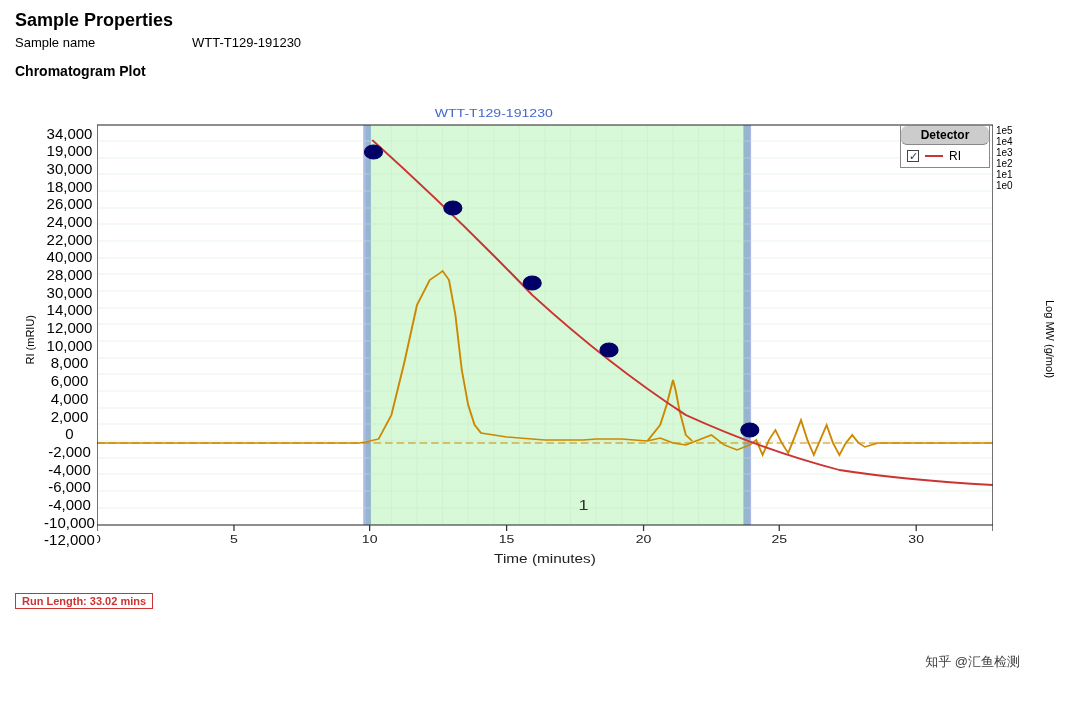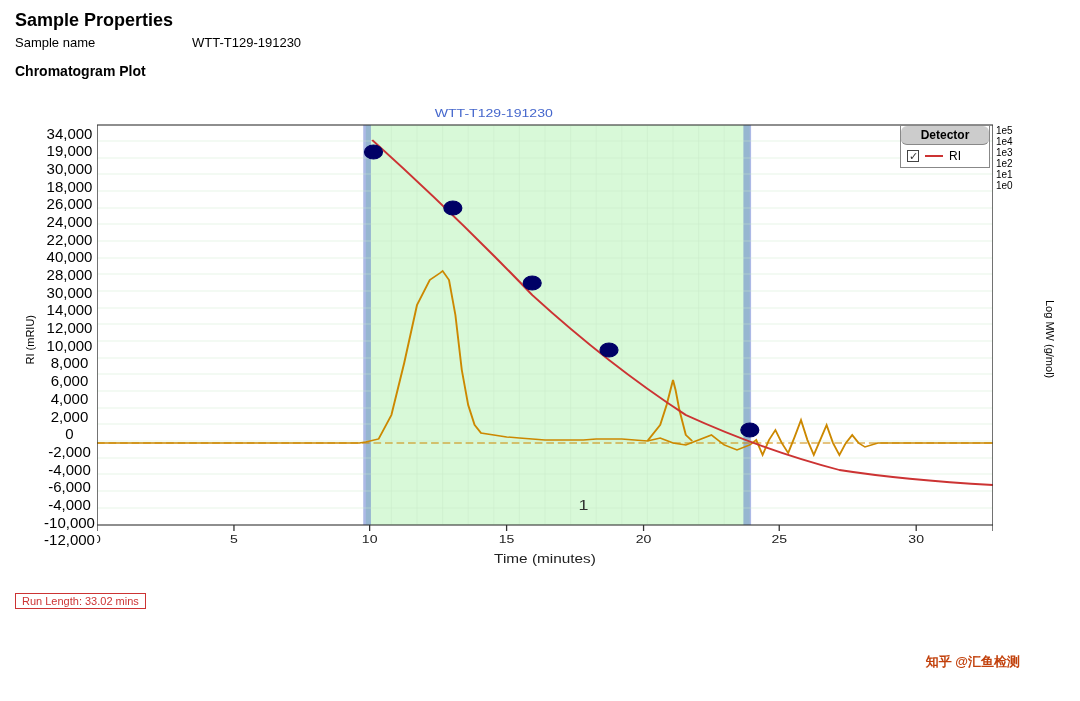--- a/index.html
+++ b/index.html
@@ -41,20 +41,21 @@
       font-size: 14px;
       margin-bottom: 16px;
     }
     .run-length-box {
       display: inline-block;
       border: 1px solid #d44;
       color: #d44;
       font-size: 11px;
       padding: 1px 5px;
       margin-top: 4px;
+      font-weight: bold;
     }
   </style>
 </head>
 <body>
 
 <div class="main-container">
 
   <div class="properties-section">
     <div class="properties-title">Sample Properties</div>
     <div id="prop-rows-container">
@@ -231,15 +232,15 @@
         <span>RI</span>
       </div>
     </div>
 
   </div>
 
   <div style="margin-top:4px;">
     <span class="run-length-box" style="display:inline-block; border:1px solid #cc3333; color:#cc3333; font-size:11px; padding:1px 6px;">Run Length: 33.02 mins</span>
   </div>
 
-  <div style="position:fixed; bottom:30px; right:60px; font-size:13px; color:#c2410c; font-weight:bold;">知乎 @汇鱼检测</div>
+  <div style="position:fixed; bottom:30px; right:60px; font-size:13px; color:#404040; font-weight:normal;">知乎 @汇鱼检测</div>
 
 </div>
 
 </body></html>

